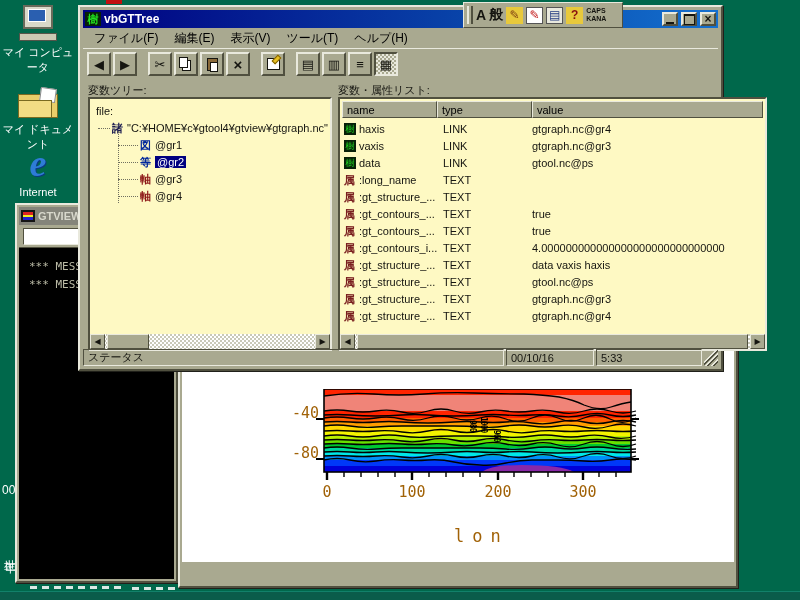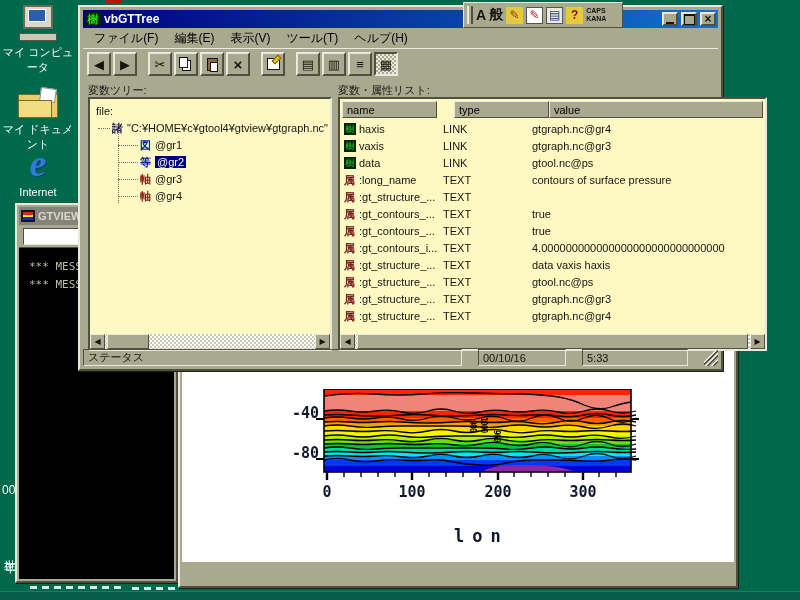--- a/index.html
+++ b/index.html
@@ -74,41 +74,41 @@
   
   .thead { position:absolute; left:0; top:0; right:0; height:17px; display:flex; }
   .thcell { height:17px; font-size:11px; display:flex; align-items:center; padding:0 4px; border:1px solid; border-color:#E9E9DD #50503F #50503F #E9E9DD; background:#A9A990; }
   .trowt { position:absolute; left:0; right:0; height:17px; display:flex; align-items:center; font-size:11px; color:#151510; }
   .cn { width:95px; display:flex; align-items:center; gap:3px; padding-left:2px; }
   .ct { width:95px; padding-left:6px; }
   .cv { flex:1; overflow:hidden; white-space:nowrap; }
   .ic-link { width:12px; height:12px; background:#082008; color:#21E321; font-size:9px; line-height:12px; text-align:center; flex:none; overflow:hidden; }
   .ic-attr { width:12px; height:12px; color:#7A1F1F; font-size:11px; line-height:12px; font-weight:bold; flex:none; }
 
-  #tw .statusbar { position:absolute; left:3px; bottom:3px; right:3px; height:17px; display:flex; gap:16px; align-items:stretch; font-size:11px; }
+  #tw .statusbar { position:absolute; left:3px; bottom:3px; right:3px; height:17px; display:flex; gap:2px; align-items:stretch; font-size:11px; }
   .scell { border:1px solid; border-color:#50503F #E9E9DD #E9E9DD #50503F; display:flex; align-items:center; padding:0 4px; color:#151510; }
   .sgrip { width:14px; background:linear-gradient(135deg, transparent 40%, #E9E9DD 40% 46%, #50503F 46% 52%, transparent 52% 58%, #E9E9DD 58% 64%, #50503F 64% 70%, transparent 70% 76%, #E9E9DD 76% 82%, #50503F 82% 88%, transparent 88%); }
 
   
   #dw { position:absolute; left:15px; top:203px; width:163px; height:380px; z-index:10; }
   #dw .titlebar { position:absolute; left:2px; top:2px; right:2px; height:18px; background:#84847A; display:flex; align-items:center; gap:3px; padding:0 2px; }
   .msicon { width:14px; height:12px; background:#151515; position:relative; overflow:hidden; }
   .msicon::after { content:""; position:absolute; left:2px; top:2px; width:10px; height:8px;
      background:linear-gradient(#d22 0 33%, #ee2 33% 66%, #22c 66% 100%); }
   #dw .title { color:#D8D8CC; font-weight:bold; font-size:11px; }
   #dw .dtool { position:absolute; left:2px; top:20px; right:2px; height:23px; background:#A9A990; border-bottom:1px solid #50503F; display:flex; align-items:center; padding:0 4px; }
   #dw .fontbox { width:130px; height:17px; background:#fff; border:1px solid; border-color:#50503F #E9E9DD #E9E9DD #50503F; font-size:12px; color:#151510; display:flex; align-items:center; justify-content:flex-end; padding-right:35px; }
   #dw .term { position:absolute; left:2px; top:43px; right:2px; bottom:2px; background:#000; color:#BDBDA8; font-family:"DejaVu Sans Mono", monospace; font-size:11px; padding:10px 0 0 10px; line-height:18px; white-space:nowrap; }
 
   
   #pw { position:absolute; left:178px; top:130px; width:560px; height:458px; z-index:20; }
   #pw .ptitle { position:absolute; left:2px; top:2px; right:2px; height:20px; background:#84847A; display:flex; justify-content:flex-end; padding:2px; }
   #pw .canvas { position:absolute; left:2px; top:22px; right:2px; bottom:24px; background:#fff; overflow:hidden; }
   #pw .statusbar { position:absolute; left:2px; bottom:2px; right:2px; height:20px; display:flex; gap:3px; background:#A9A990; padding:1px; font-size:11px; }
-  .plab { position:absolute; font-family:"DejaVu Sans Mono", monospace; font-weight:bold; color:#0f172a; }
+  .plab { position:absolute; font-family:"DejaVu Sans Mono", monospace; font-weight:normal; color:#a16207; }
   .vlab { position:absolute; writing-mode:vertical-rl; font-family:"DejaVu Sans Mono", monospace; font-size:8px; font-weight:bold; color:#000; letter-spacing:-1px; }
 
   .redfrag { position:absolute; left:106px; top:0; width:16px; height:4px; background:#C01010; z-index:5; }
   #taskstrip { position:absolute; left:0; bottom:0; width:800px; height:9px; background:#0A5C4A; border-top:1px solid #12816A; }
   .whitevert { position:absolute; color:#fff; font-size:12px; writing-mode:vertical-rl; letter-spacing:2px; }
 </style>
 </head>
 <body>
 
 <div class="dicon" style="left:0; top:5px;">
@@ -293,21 +293,21 @@
       <span class="sthumb" style="width:42px; margin-left:2px;"></span>
       <span style="flex:1;"></span>
       <span class="btn sbtn">▶</span>
     </div>
   </div>
 
   <div class="panel" style="left:258px; top:90px; width:429px; height:254px;">
     <div style="position:absolute; left:2px; top:2px; right:2px; bottom:15px; overflow:hidden;">
       <div class="thead">
         <span class="thcell" style="width:95px;">name</span>
-        <span class="thcell" style="width:95px;margin-left:17px;">type</span>
+        <span class="thcell" style="width:95px;">type</span>
         <span class="thcell" style="flex:1;">value</span>
       </div>
       <div class="trowt" style="top:19px;">
         <span class="cn">
             <span class="ic-link">樹</span>
             <span>haxis</span>
           </span>
         <span class="ct">LINK</span>
           <span class="cv">gtgraph.nc@gr4</span>
       </div>
@@ -326,21 +326,20 @@
           </span>
         <span class="ct">LINK</span>
           <span class="cv">gtool.nc@ps</span>
       </div>
       <div class="trowt" style="top:70px;">
         <span class="cn">
             <span class="ic-attr">属</span>
             <span>:long_name</span>
           </span>
         <span class="ct">TEXT</span>
-          <span class="cv">contours of surface pressure</span>
       </div>
       <div class="trowt" style="top:87px;">
         <span class="cn">
             <span class="ic-attr">属</span>
             <span>:gt_structure_...</span>
           </span>
         <span class="ct">TEXT</span>
       </div>
       <div class="trowt" style="top:104px;">
         <span class="cn">

